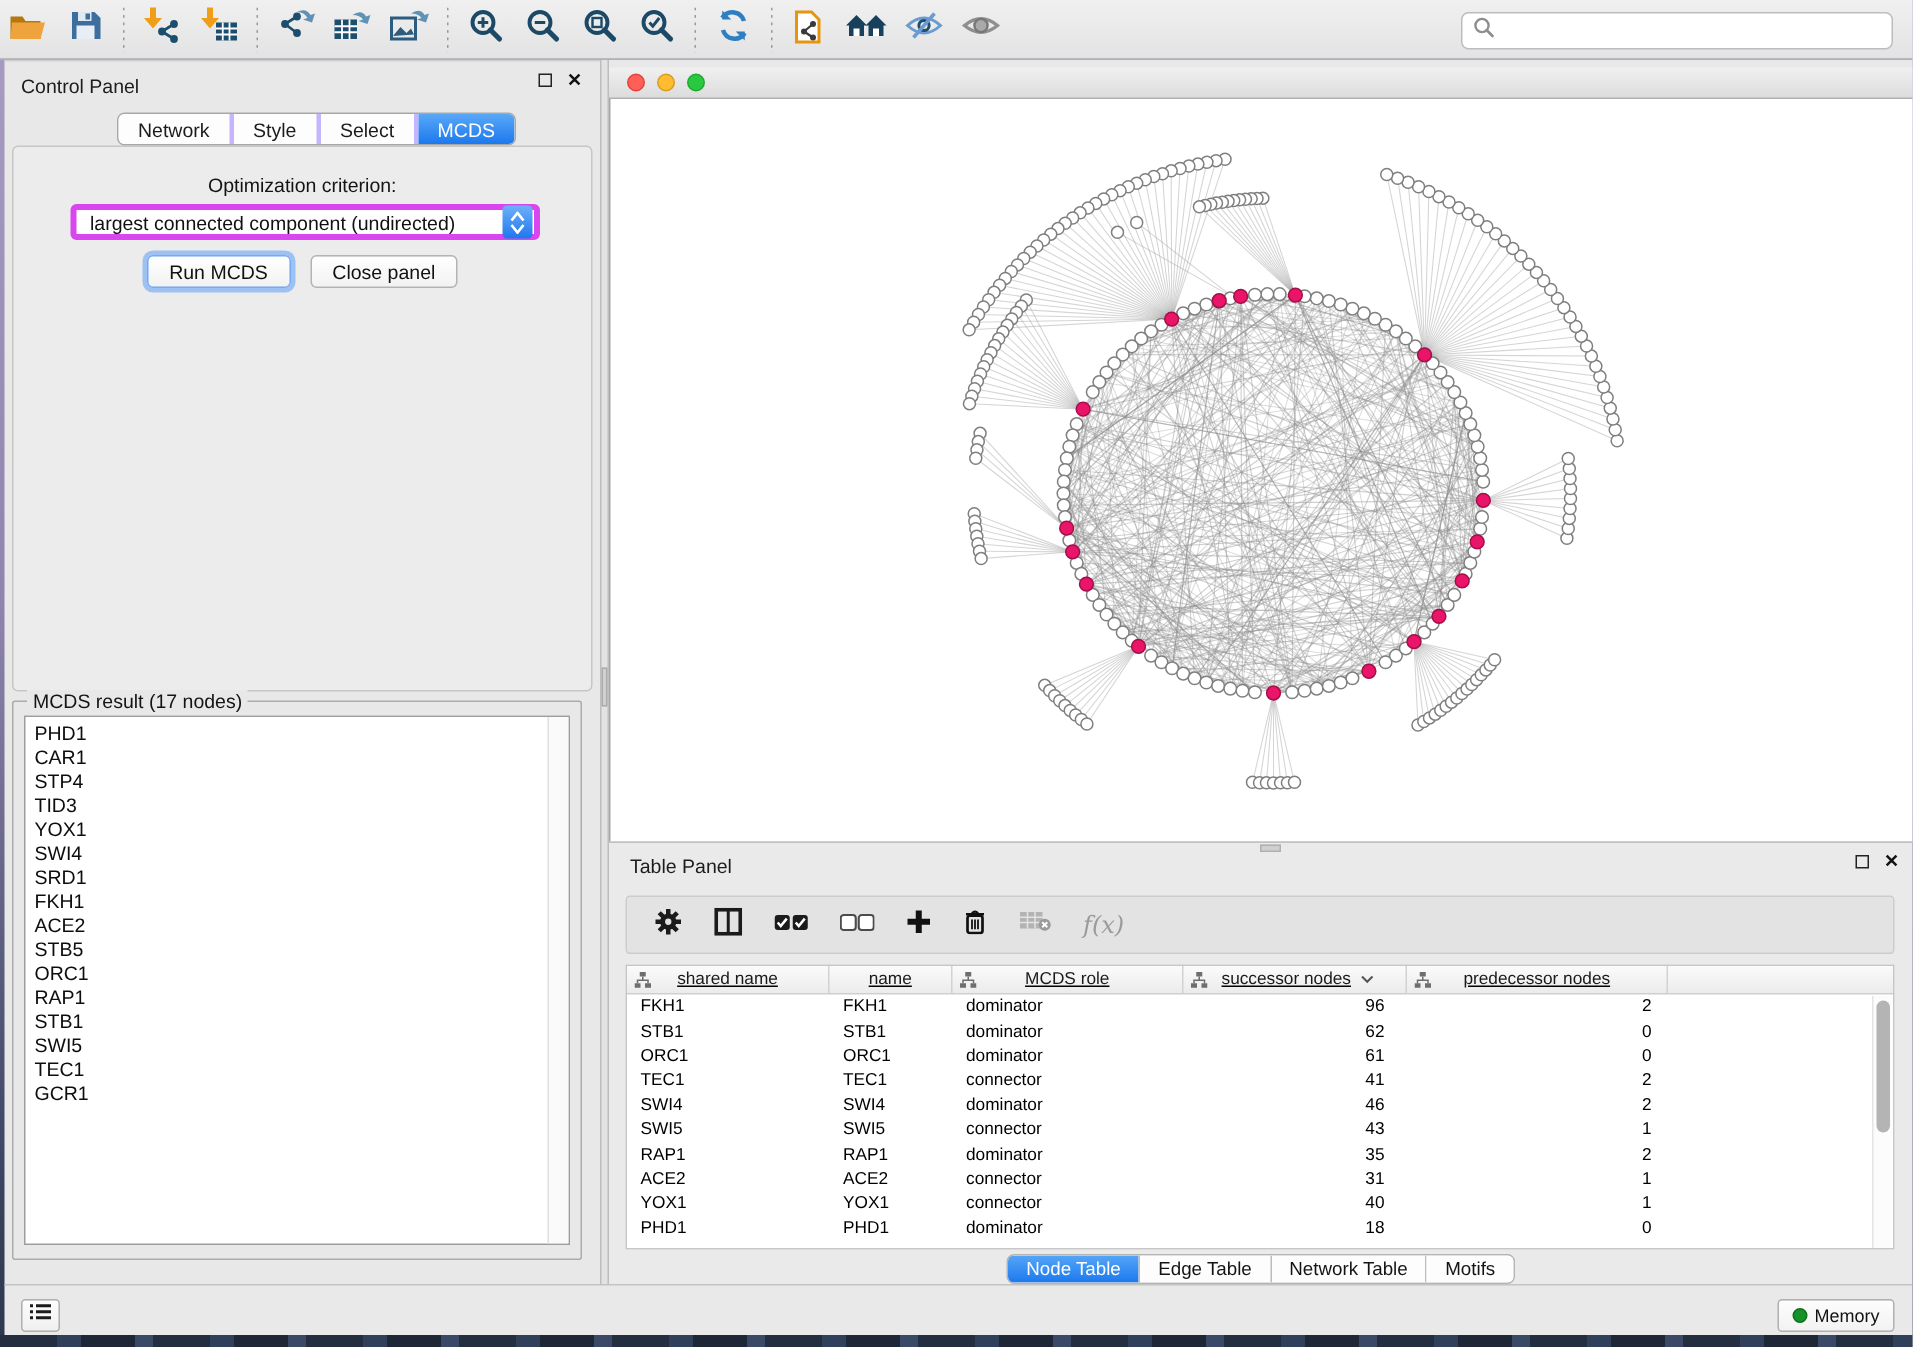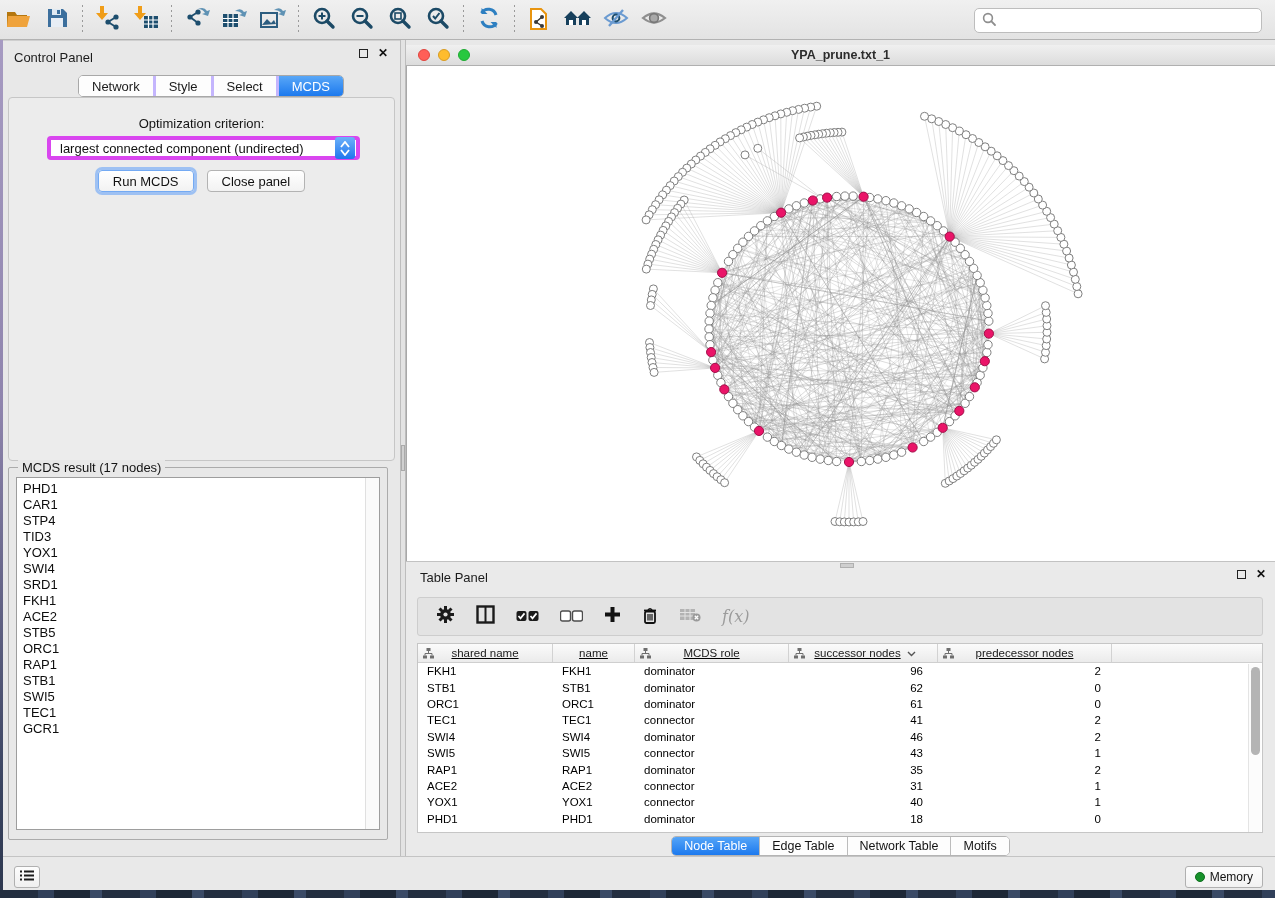--- a/index.html
+++ b/index.html
@@ -338,21 +338,20 @@
 
 <div class="abs vsplit">
   <div class="vsplit-handle"></div>
 </div>
 
 <div class="abs net-win">
   <div class="net-titlebar">
     <span class="tl red"></span>
     <span class="tl yellow"></span>
     <span class="tl green"></span>
-    <span class="net-title">YPA_prune.txt_1</span>
   </div>
   <div class="net-canvas">
     <svg width="869" height="495" viewBox="0 0 869 495">
         <g>
           <line x1="581.8" y1="255.1" x2="573.2" y2="216.7" stroke="#8f8f8f" stroke-opacity="0.32" stroke-width="0.7"></line>
           <line x1="579.8" y1="286.5" x2="374.4" y2="379.5" stroke="#8f8f8f" stroke-opacity="0.32" stroke-width="0.7"></line>
           <line x1="302.2" y1="255.1" x2="341.5" y2="170.4" stroke="#8f8f8f" stroke-opacity="0.32" stroke-width="0.7"></line>
           <line x1="310.8" y1="216.7" x2="478.9" y2="134.7" stroke="#8f8f8f" stroke-opacity="0.32" stroke-width="0.7"></line>
           <line x1="303.0" y1="278.7" x2="397.2" y2="389.0" stroke="#8f8f8f" stroke-opacity="0.32" stroke-width="0.7"></line>
           <line x1="470.8" y1="132.9" x2="530.2" y2="159.7" stroke="#8f8f8f" stroke-opacity="0.32" stroke-width="0.7"></line>

